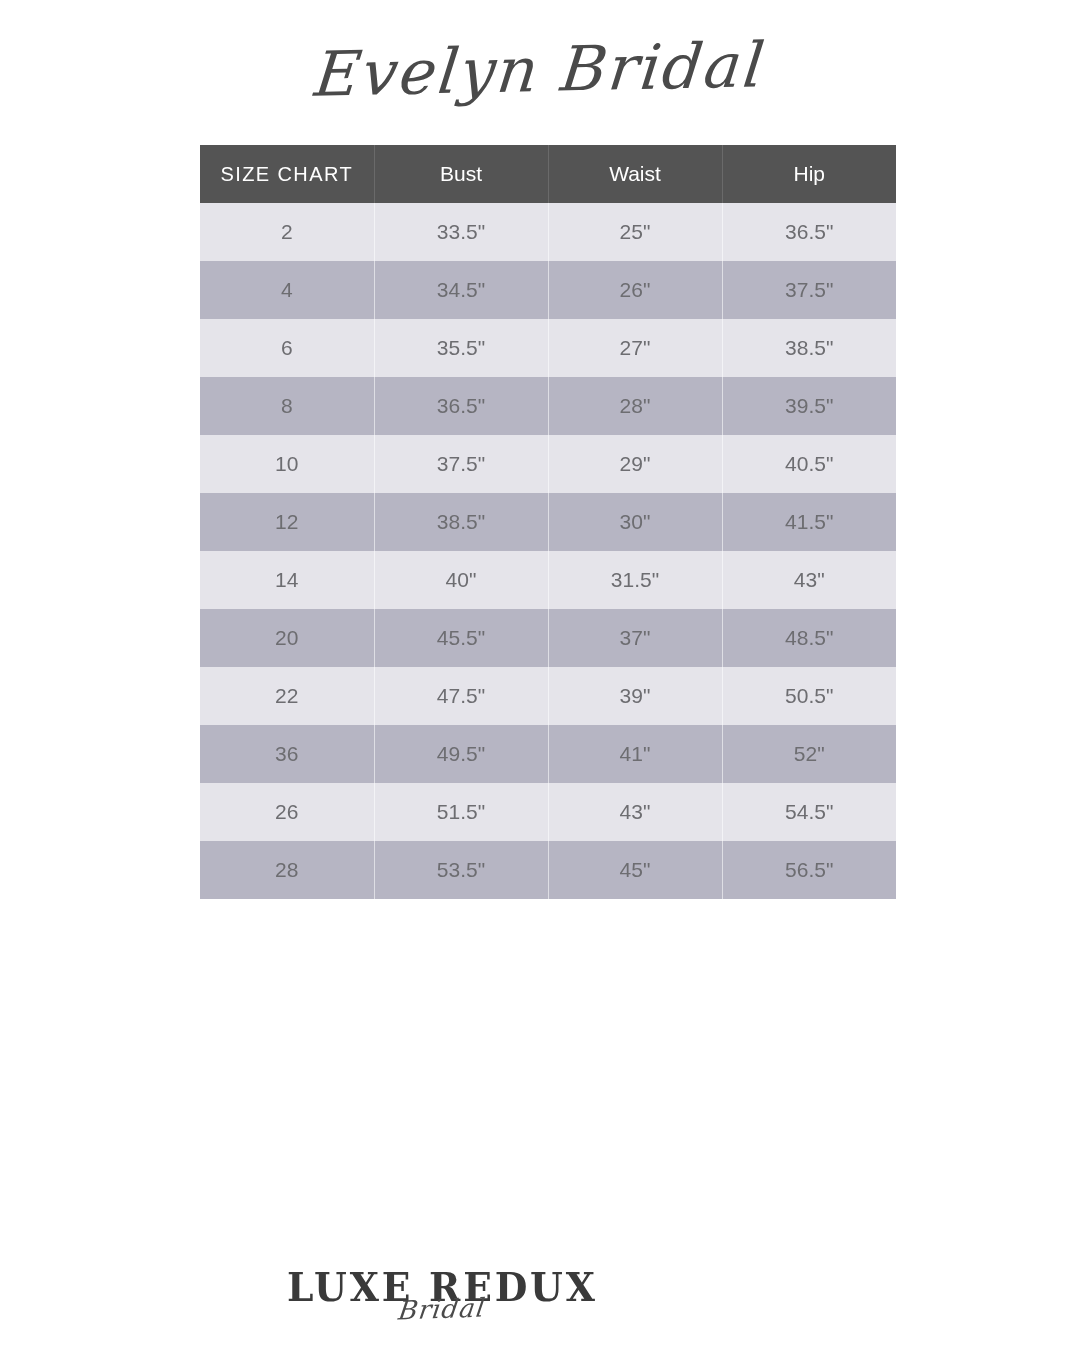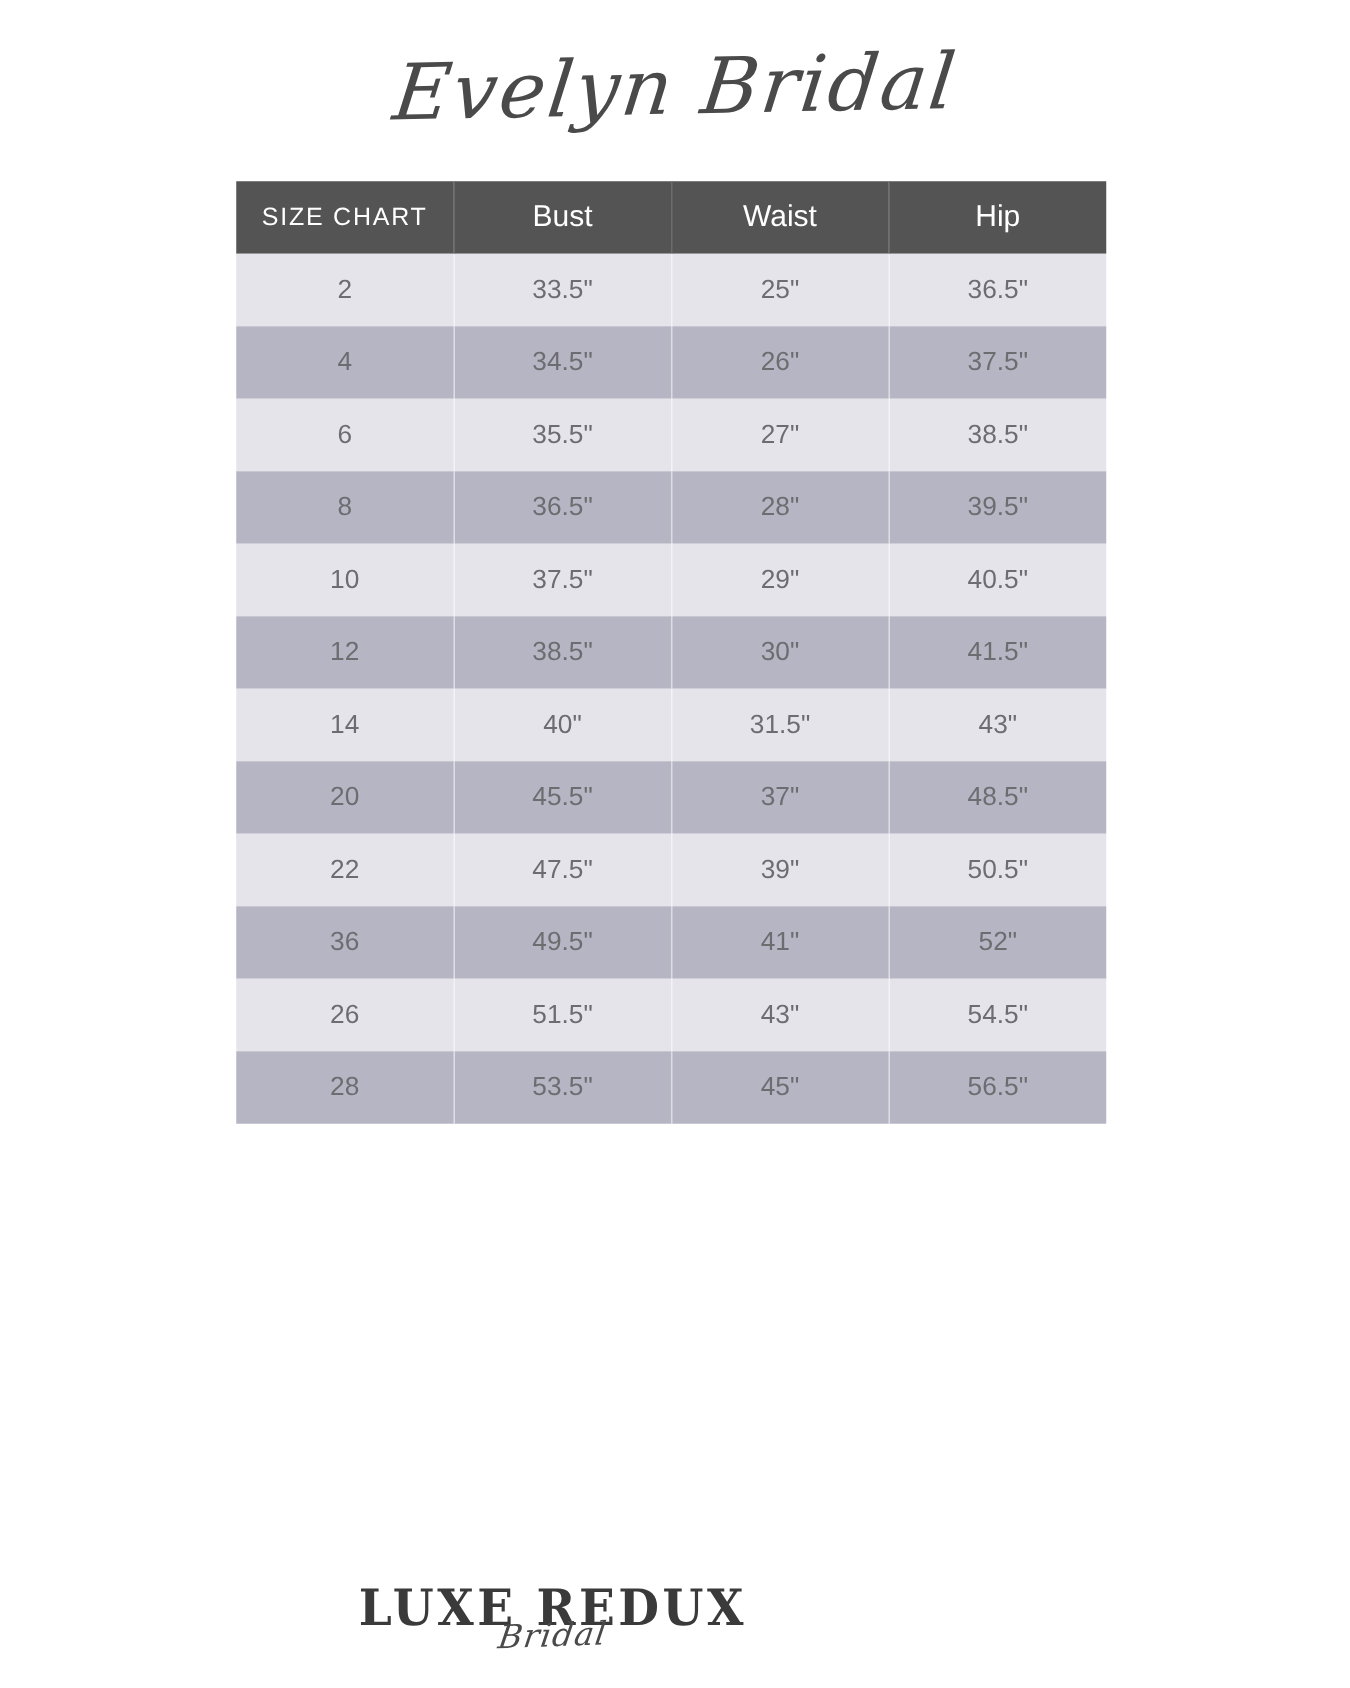--- a/index.html
+++ b/index.html
@@ -41,36 +41,36 @@
     color: #4a4a4a;
     letter-spacing: 2px;
     transform: skewX(-8deg) rotate(-1.2deg);
     white-space: nowrap;
     line-height: 1;
   }
 
   
   .chart {
     position: absolute;
-    left: 189px;
+    left: 200px;
     top: 145px;
     width: 696px;
     border-collapse: collapse;
     table-layout: fixed;
   }
   .chart col.c-size { width: 174px; }
   .chart col.c-bust { width: 174px; }
   .chart col.c-waist { width: 174px; }
   .chart col.c-hip  { width: 174px; }
 
   .chart thead th {
     background: #545454;
     color: #ffffff;
     font-weight: 400;
-    font-size: 24px;
+    font-size: 21px;
     height: 58px;
     text-align: center;
     vertical-align: middle;
     border-right: 1px solid #6a6a6a;
     padding: 0;
   }
   .chart thead th:last-child { border-right: none; }
   .chart thead th.head-size {
     letter-spacing: 1.4px;
     font-size: 20px;

